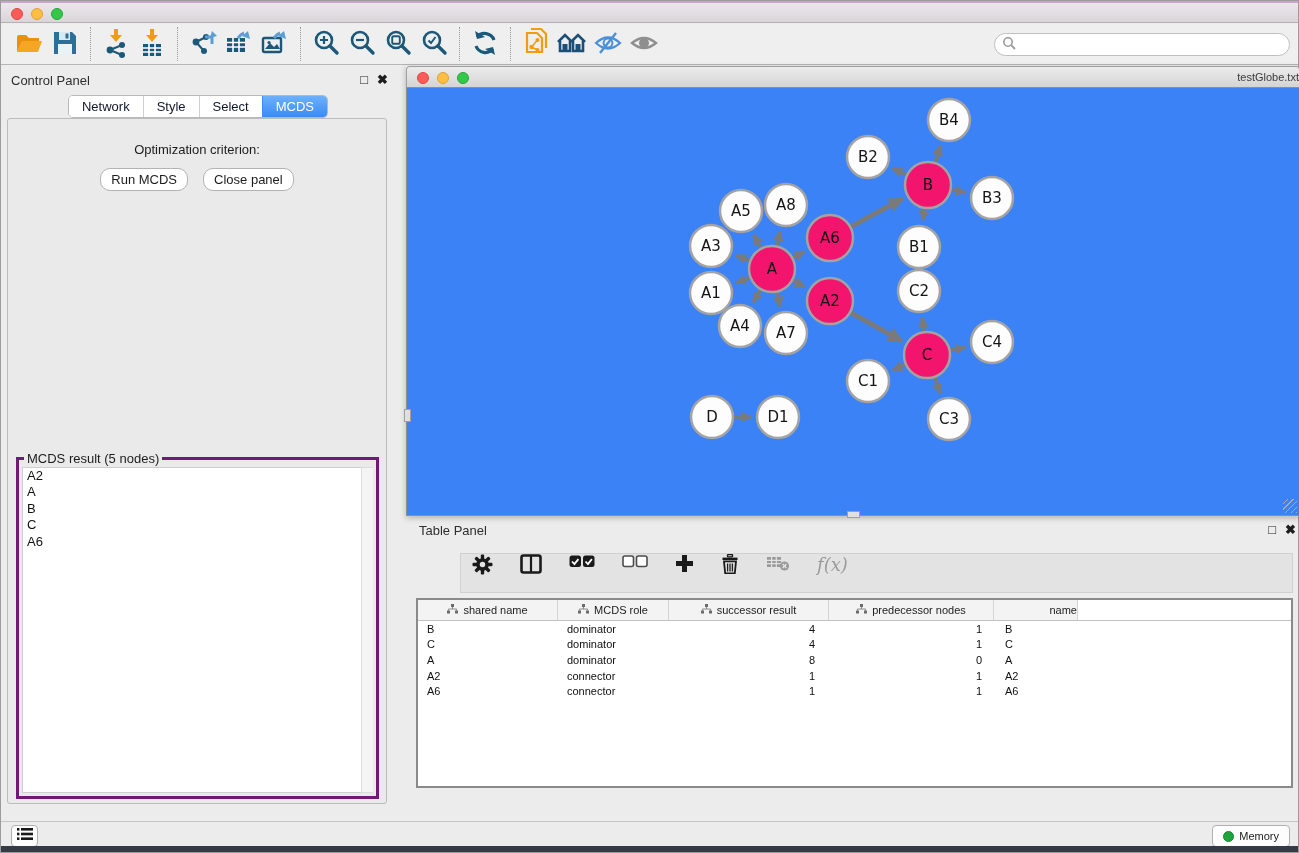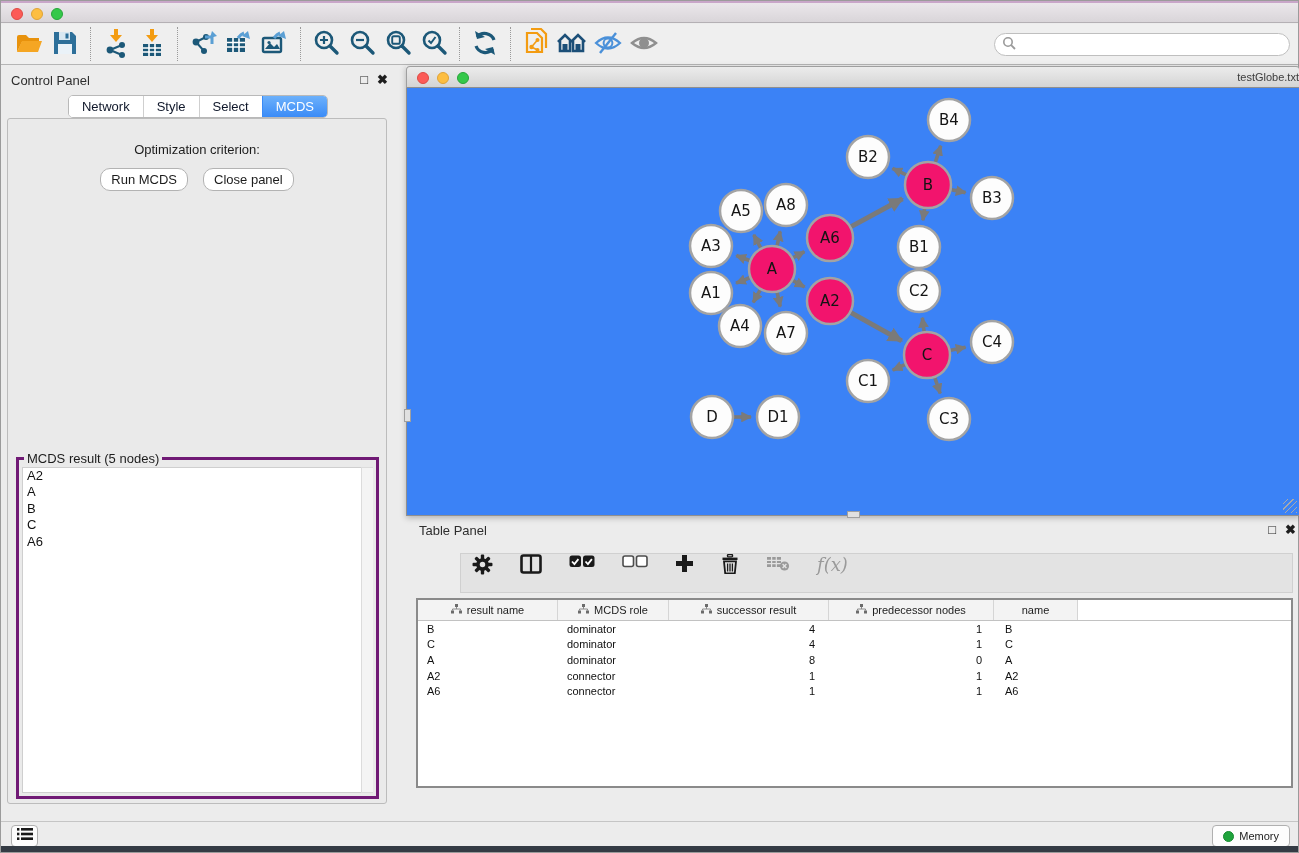--- a/index.html
+++ b/index.html
@@ -458,21 +458,21 @@
     </div>
     <div class="dtable">
       <div class="thead" id="table-head">
           <div class="th" style="width: 140px;">
             <span><svg width="11" height="10" viewBox="0 0 11 10">
                 <rect x="4" y="0" width="3" height="3" fill="#6b6b6b"></rect>
                 <rect x="0" y="6.5" width="3" height="3" fill="#6b6b6b"></rect>
                 <rect x="8" y="6.5" width="3" height="3" fill="#6b6b6b"></rect>
                 <path d="M5.5 3 v2 M1.5 6.5 v-1.5 h8 v1.5" fill="none" stroke="#8a8a8a" stroke-width="1"></path>
               </svg></span>
-            <span>result name</span>
+            <span>shared name</span>
           </div>
           <div class="th" style="width: 111px;">
             <span><svg width="11" height="10" viewBox="0 0 11 10">
                 <rect x="4" y="0" width="3" height="3" fill="#6b6b6b"></rect>
                 <rect x="0" y="6.5" width="3" height="3" fill="#6b6b6b"></rect>
                 <rect x="8" y="6.5" width="3" height="3" fill="#6b6b6b"></rect>
                 <path d="M5.5 3 v2 M1.5 6.5 v-1.5 h8 v1.5" fill="none" stroke="#8a8a8a" stroke-width="1"></path>
               </svg></span>
             <span>MCDS role</span>
           </div>
@@ -487,21 +487,21 @@
           </div>
           <div class="th" style="width: 165px;">
             <span><svg width="11" height="10" viewBox="0 0 11 10">
                 <rect x="4" y="0" width="3" height="3" fill="#6b6b6b"></rect>
                 <rect x="0" y="6.5" width="3" height="3" fill="#6b6b6b"></rect>
                 <rect x="8" y="6.5" width="3" height="3" fill="#6b6b6b"></rect>
                 <path d="M5.5 3 v2 M1.5 6.5 v-1.5 h8 v1.5" fill="none" stroke="#8a8a8a" stroke-width="1"></path>
               </svg></span>
             <span>predecessor nodes</span>
           </div>
-          <div class="th" style="width: 84px;">
+          <div class="th" style="width: 84px; justify-content: flex-end;">
             <span>name</span>
           </div>
         </div>
       <div id="table-body">
           <div class="trow">
             <div class="td l" style="width: 140px; padding-left: 9px;">B</div>
             <div class="td l" style="width: 111px; padding-left: 9px;">dominator</div>
             <div class="td r" style="width: 160px; padding-right: 14px;">4</div>
             <div class="td r" style="width: 165px; padding-right: 12px;">1</div>
             <div class="td l" style="width: 84px; padding-left: 11px;">B</div>

